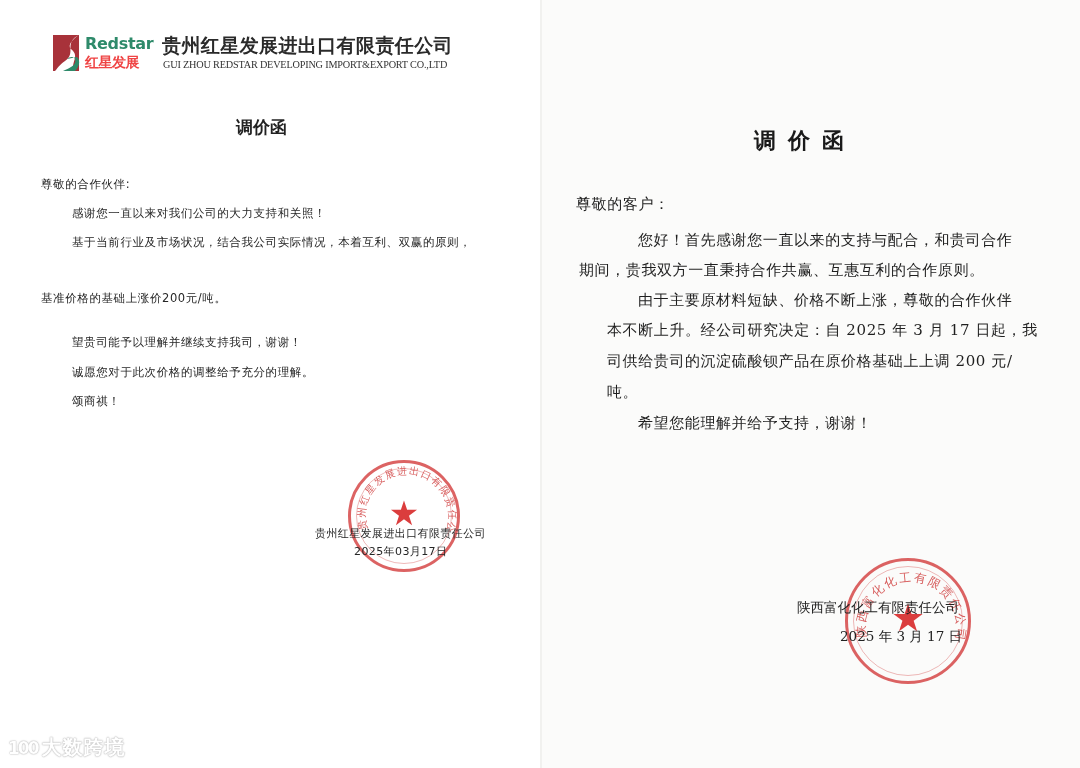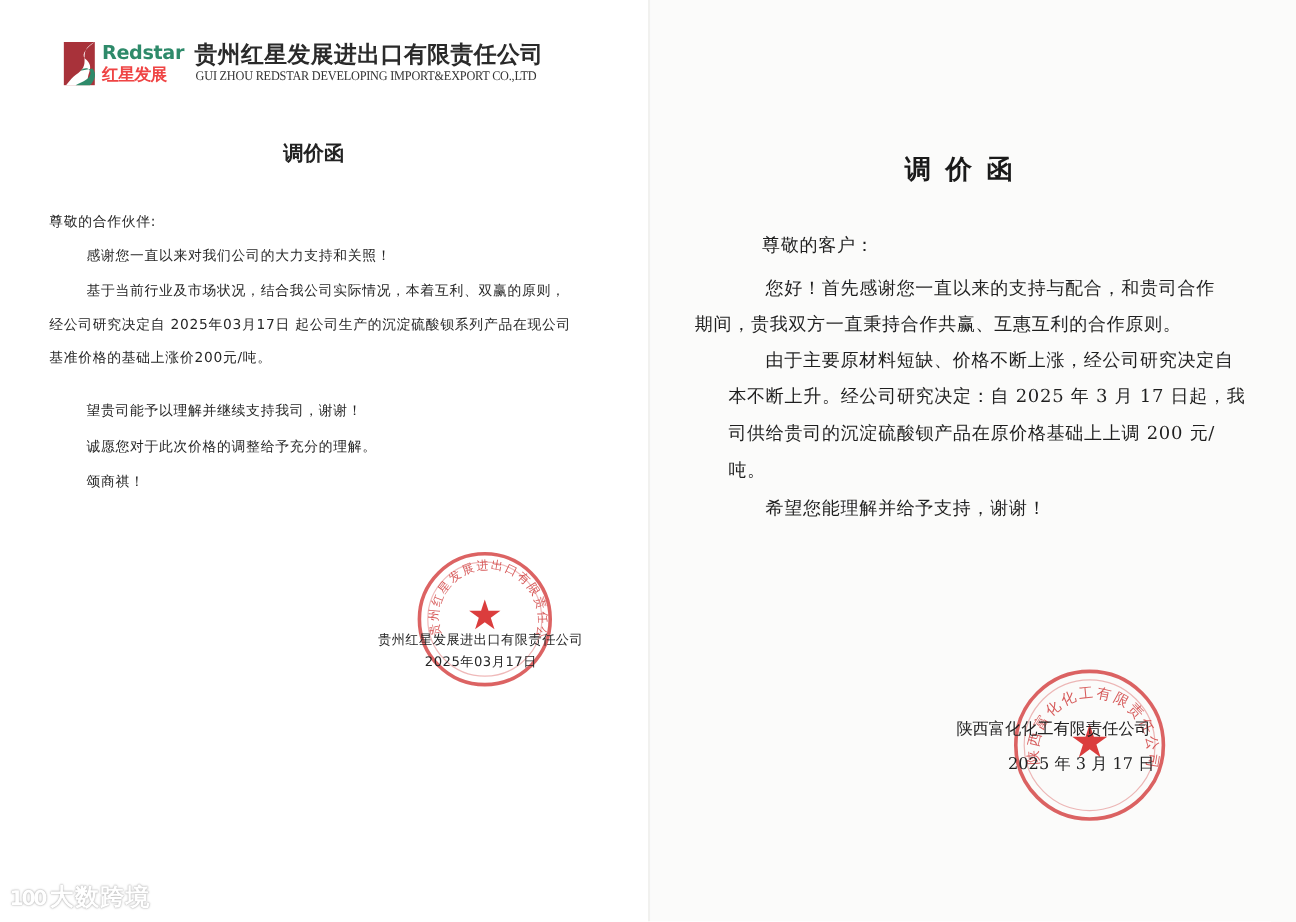--- a/index.html
+++ b/index.html
@@ -53,21 +53,20 @@
     <span class="logo-cn">红星发展</span>
   </div>
   <div class="abs co-cn">贵州红星发展进出口有限责任公司</div>
   <div class="abs co-en">GUI ZHOU REDSTAR DEVELOPING IMPORT&amp;EXPORT CO.,LTD</div>
 
   <div class="abs l-title">调价函</div>
 
   <div class="abs l-text" style="left:41px; top:177px;">尊敬的合作伙伴:</div>
   <div class="abs l-text" style="left:72px; top:206px;text-align:right;">感谢您一直以来对我们公司的大力支持和关照！</div>
   <div class="abs l-text" style="left:72px; top:235px;">基于当前行业及市场状况，结合我公司实际情况，本着互利、双赢的原则，</div>
-  <div class="abs l-text" style="left:41px; top:263px;">经公司研究决定自 2025年03月17日 起公司生产的沉淀硫酸钡系列产品在现公司</div>
   <div class="abs l-text" style="left:41px; top:291px;">基准价格的基础上涨价200元/吨。</div>
   <div class="abs l-text" style="left:72px; top:335px;">望贵司能予以理解并继续支持我司，谢谢！</div>
   <div class="abs l-text" style="left:72px; top:365px;">诚愿您对于此次价格的调整给予充分的理解。</div>
   <div class="abs l-text" style="left:72px; top:394px;">颂商祺！</div>
 
   <div class="stamp" style="left:348px; top:460px; width:106px; height:106px;">
     <div class="inner"></div>
     <svg width="112" height="112" viewBox="0 0 112 112">
       <defs>
           <path id="lring" d="M 16 66 A 42 42 0 1 1 96 66"></path>
@@ -84,24 +83,24 @@
   <div class="abs watermark">
     <span class="wm-logo">100</span><span>大数跨境</span>
   </div>
 </div>
 
 <div class="divider"></div>
 
 <div id="right-page" class="page"></div>
 
 <div class="abs r-title">调价函</div>
-<div class="abs r-text" style="left:635px; top:195px;text-align:right;">尊敬的客户：</div>
+<div class="abs r-text" style="left:576px; top:195px;text-align:right;">尊敬的客户：</div>
 <div class="abs r-text" style="left:638px; top:231px;">您好！首先感谢您一直以来的支持与配合，和贵司合作</div>
 <div class="abs r-text" style="left:579px; top:261px;">期间，贵我双方一直秉持合作共赢、互惠互利的合作原则。</div>
-<div class="abs r-text" style="left:638px; top:291px;">由于主要原材料短缺、价格不断上涨，经公司研究决定自</div>
+<div class="abs r-text" style="left:638px; top:291px;">由于主要原材料短缺、价格不断上涨，尊敬的合作伙伴</div>
 <div class="abs r-text" style="left:607px; top:321px;">本不断上升。经公司研究决定：自 2025 年 3 月 17 日起，我</div>
 <div class="abs r-text" style="left:607px; top:352px;">司供给贵司的沉淀硫酸钡产品在原价格基础上上调  200  元/</div>
 <div class="abs r-text" style="left:607px; top:383px;">吨。</div>
 <div class="abs r-text" style="left:638px; top:414px;">希望您能理解并给予支持，谢谢！</div>
 
 <div class="stamp" style="left:845px; top:558px; width:120px; height:120px;">
   <div class="inner"></div>
   <svg width="126" height="126" viewBox="0 0 126 126">
     <defs>
         <path id="rring" d="M 18 76 A 46 46 0 1 1 108 76"></path>

